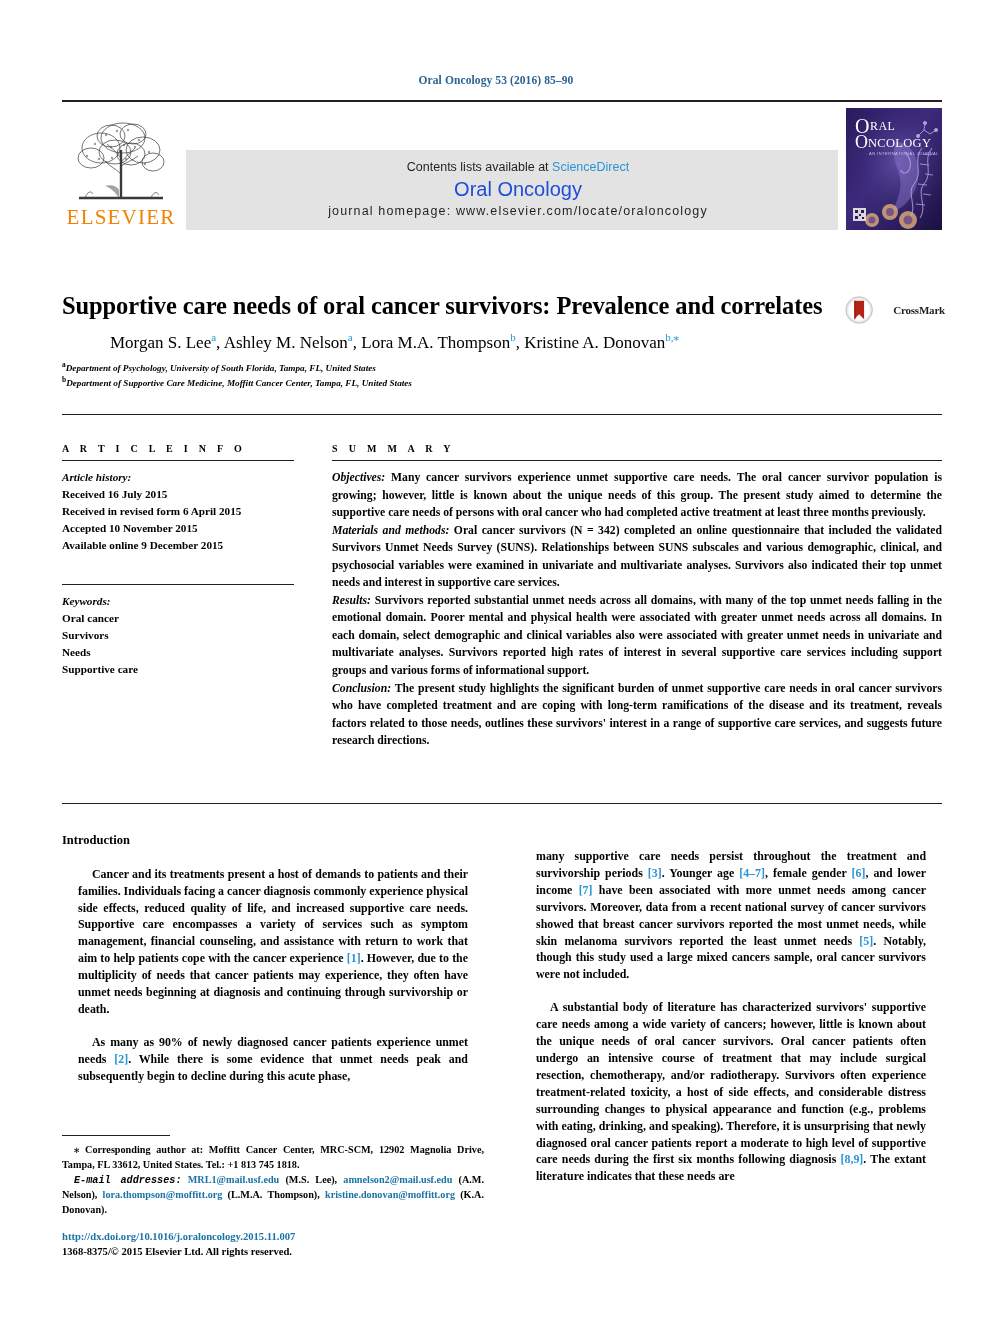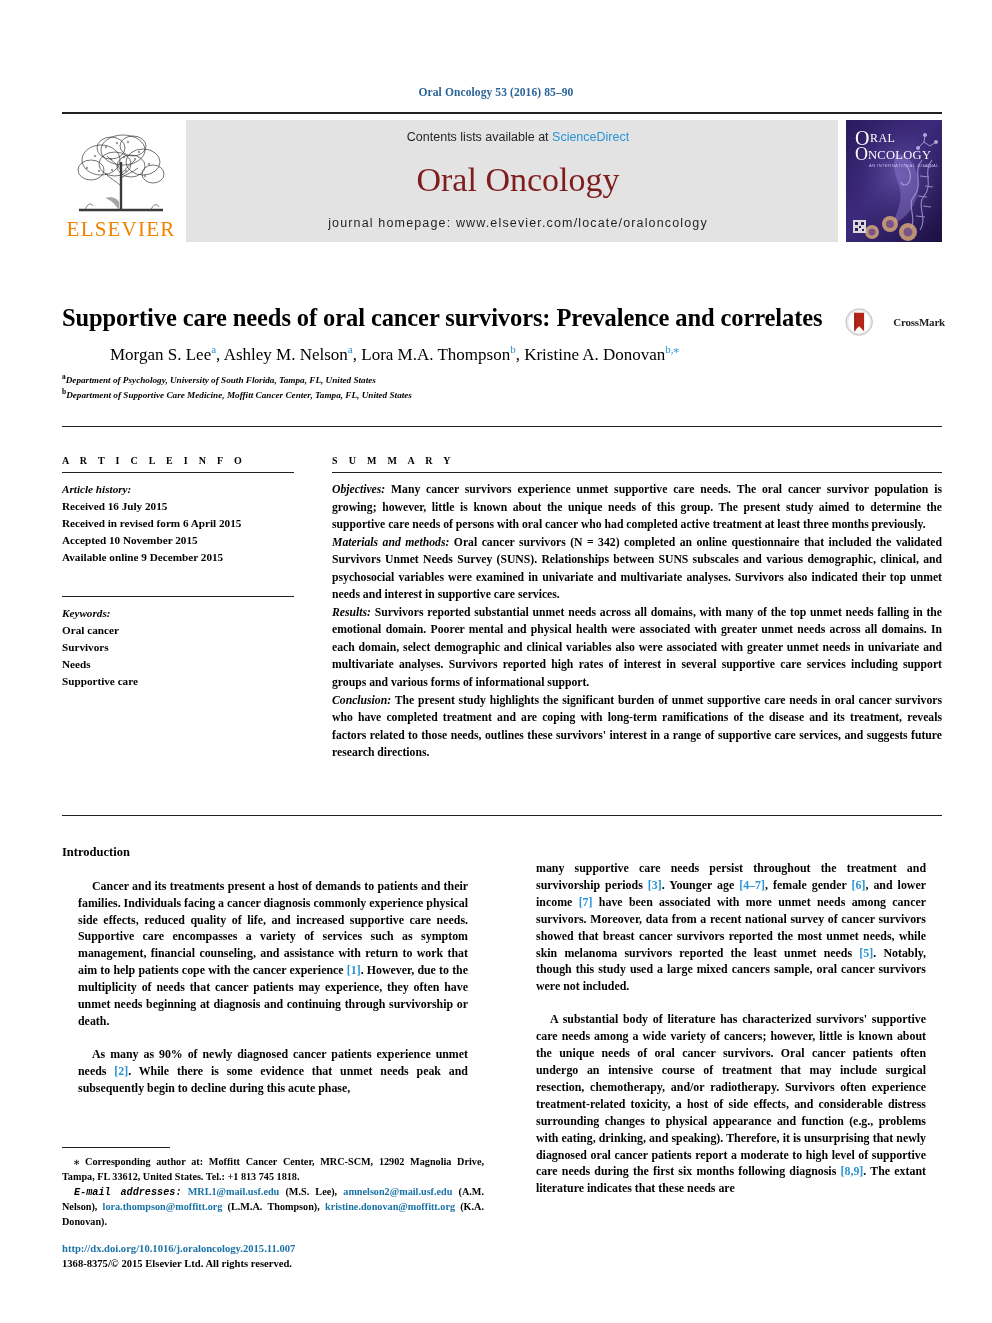--- a/index.html
+++ b/index.html
@@ -10,21 +10,21 @@
   body {
     width: 992px;
     height: 1323px;
     font-family: "Liberation Serif", "DejaVu Serif", serif;
     color: #000000;
     position: relative;
     overflow: hidden;
   }
   .page {
     position: absolute;
-    left: 0; top: 12px;
+    left: 0; top: 0;
     width: 992px;
     height: 987px;
   }
 
   
   .running-head {
     position: absolute;
     top: 74px;
     left: 0;
     width: 992px;
@@ -75,31 +75,32 @@
     flex: 1 1 auto;
     background: #e3e3e3;
     margin-left: 6px;
     margin-right: 8px;
     display: flex;
     flex-direction: column;
     align-items: center;
     justify-content: space-between;
     padding: 10px 0 12px 12px;
     box-sizing: border-box;
+    margin-top: 42px;
   }
   .contents-line {
     font-family: "Liberation Sans", sans-serif;
     font-size: 12.5px;
     color: #231f20;
   }
   .contents-line .sd-link { color: #2a94d6; }
   .journal-name {
-    font-family: Liberation Serif, serif;
-    font-size: 34px;
-    color: #7f1d1d;
+    font-family: Liberation Sans, sans-serif;
+    font-size: 20px;
+    color: #1d4ed8;
     line-height: 1;
     padding: 2px 0 2px 0;
   }
   .homepage-line {
     font-family: "Liberation Sans", sans-serif;
     font-size: 12.5px;
     letter-spacing: 1.15px;
     color: #231f20;
   }
   .cover {

